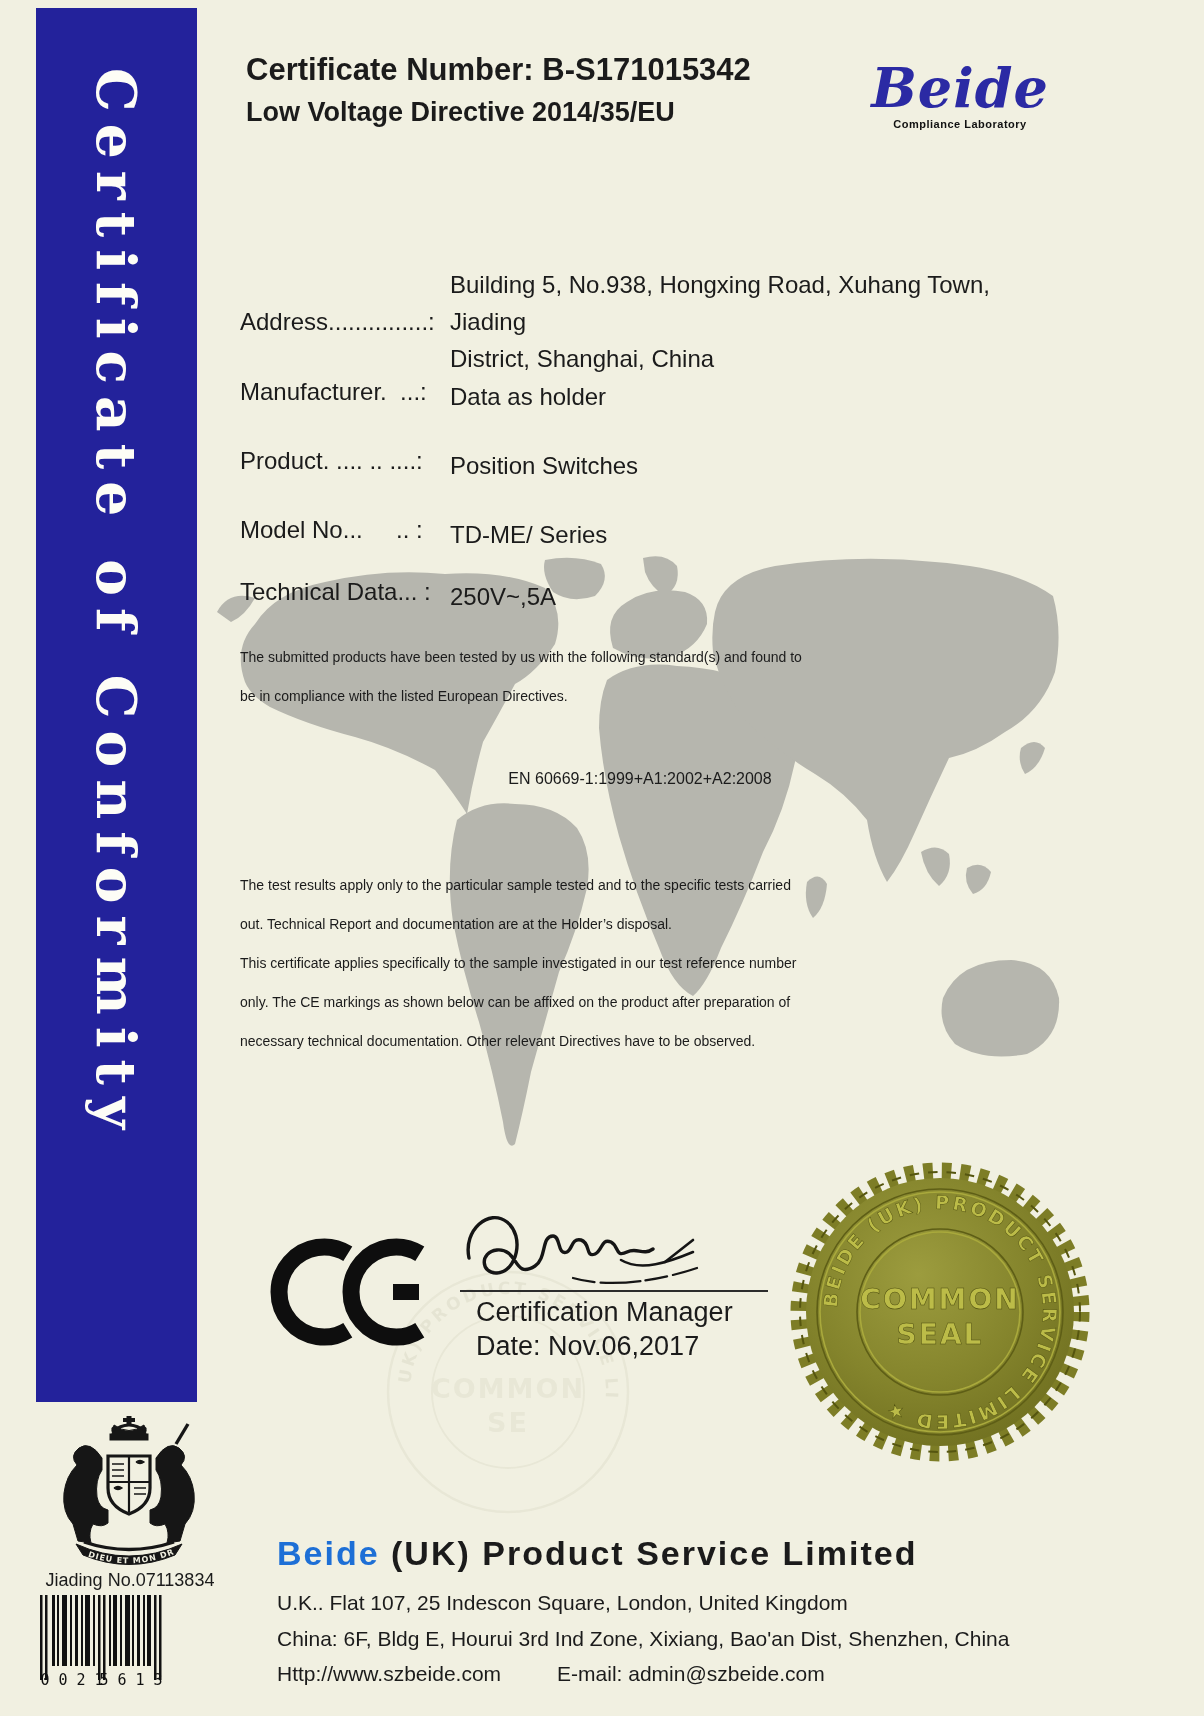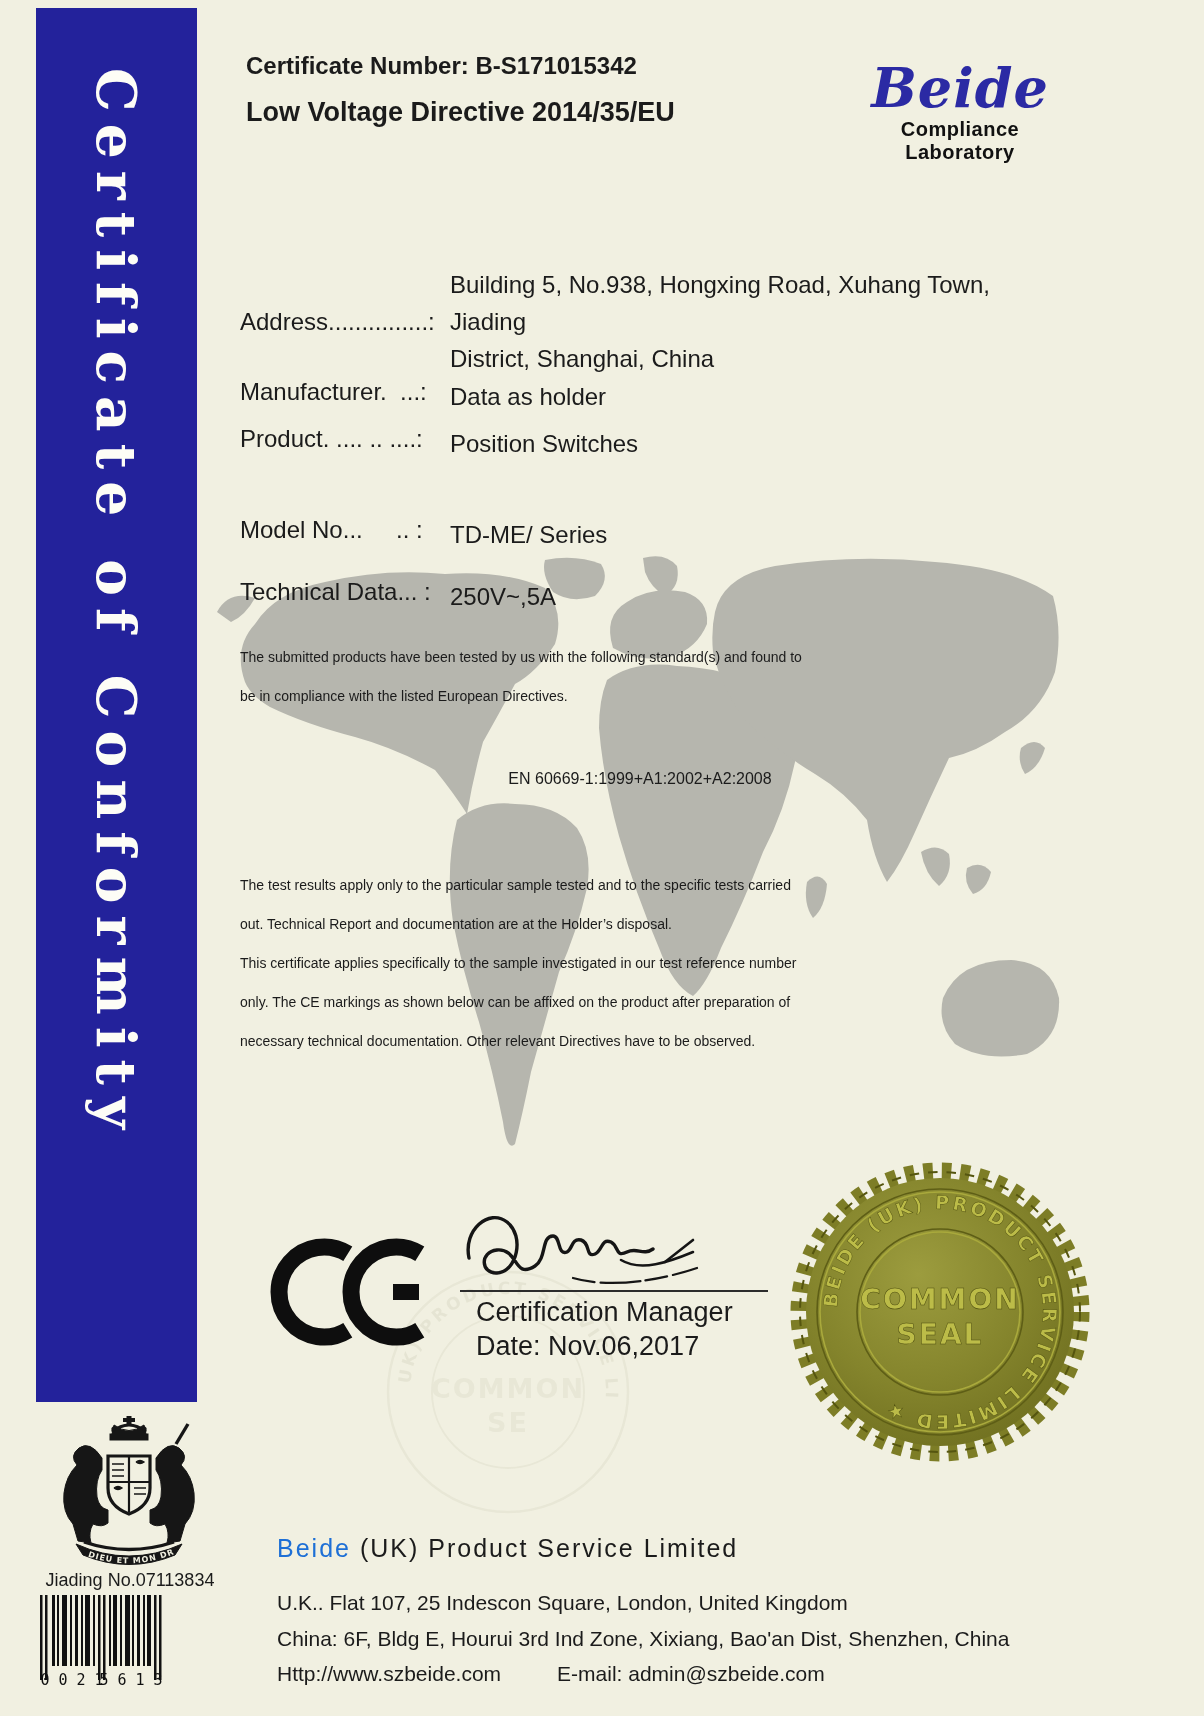--- a/index.html
+++ b/index.html
@@ -10,33 +10,33 @@
   }
   
   .banner{position:absolute;left:36px;top:8px;width:161px;height:1394px;background:#23229b;z-index:2;}
   .banner-text{
     position:absolute;top:60px;left:50%;transform:translateX(-50%);
     writing-mode:vertical-rl;text-orientation:mixed;
     font-family:"DejaVu Serif",serif;font-weight:bold;
     font-size:55px;letter-spacing:12px;color:#fdfdf6;white-space:nowrap;
   }
   
-  .cert-line{position:absolute;left:246px;top:52px;font-size:24px;font-weight:bold;z-index:2;}
+  .cert-line{position:absolute;left:246px;top:52px;font-size:31px;font-weight:bold;z-index:2;}
   .dir-line{position:absolute;left:246px;top:97px;font-size:27px;font-weight:bold;z-index:2;}
   .logo-box{position:absolute;left:852px;top:60px;width:216px;text-align:center;z-index:2;}
   .logo-word{
     font-family:"DejaVu Serif",serif;font-style:italic;font-weight:bold;
     font-size:54px;line-height:1.05;color:#2b2aa4;letter-spacing:1px;
   }
-  .logo-sub{font-size:20px;font-weight:bold;letter-spacing:.5px;color:#111;margin-top:1px;}
+  .logo-sub{font-size:11px;font-weight:bold;letter-spacing:.5px;color:#111;margin-top:1px;}
   
   .field{position:absolute;left:240px;width:810px;display:flex;font-size:24px;z-index:2;}
   .field .lbl{width:210px;flex:none;white-space:pre;}
   .field .val{flex:1;line-height:37px;white-space:pre-wrap;}
-  .f0{top:196px}.f1{top:266px;align-items:center}.f2{top:378px}.f3{top:425px}.f4{top:516px}.f5{top:578px}
+  .f0{top:196px}.f1{top:266px;align-items:center}.f2{top:378px}.f3{top:447px}.f4{top:516px}.f5{top:578px}
   
   .para{position:absolute;left:240px;width:810px;font-size:14px;line-height:39px;white-space:pre-wrap;z-index:2;}
   .p-intro{top:638px;}
   .standard{position:absolute;left:240px;width:800px;top:770px;font-size:16px;text-align:center;z-index:2;}
   .p-terms{top:866px;}
   
   .ce-box{position:absolute;left:263px;top:1233px;z-index:2;}
   .sig-box{position:absolute;left:452px;top:1196px;z-index:2;}
   .sig-rule{position:absolute;left:460px;top:1290px;width:308px;height:2px;background:#2c2c2c;z-index:2;}
   .sig-title{position:absolute;left:476px;top:1297px;font-size:27px;z-index:2;}
@@ -44,21 +44,21 @@
   
   .seal-box{position:absolute;left:790px;top:1162px;z-index:3;}
   .ghost-box{position:absolute;left:368px;top:1252px;z-index:1;opacity:.8;}
   
   .map-box{position:absolute;left:215px;top:552px;z-index:1;}
   
   .arms-box{position:absolute;left:48px;top:1416px;z-index:2;}
   .company-no{position:absolute;left:30px;top:1570px;width:200px;text-align:center;font-size:18px;z-index:2;}
   .barcode-box{position:absolute;left:36px;top:1592px;z-index:2;}
   
-  .footer-name{position:absolute;left:277px;top:1534px;font-size:25px;font-weight:normal;letter-spacing:2px;z-index:2;}
+  .footer-name{position:absolute;left:277px;top:1534px;font-size:34px;font-weight:bold;letter-spacing:2px;z-index:2;}
   .footer-name .blue{color:#1d6fd6;}
   .f-line{position:absolute;left:277px;font-size:21px;z-index:2;}
   .fl1{top:1591px}.fl2{top:1627px}.fl3{top:1662px}
   .fl3 .email{margin-left:56px;text-align:right;}
 </style>
 </head>
 <body>
 
 <div class="page">
 

